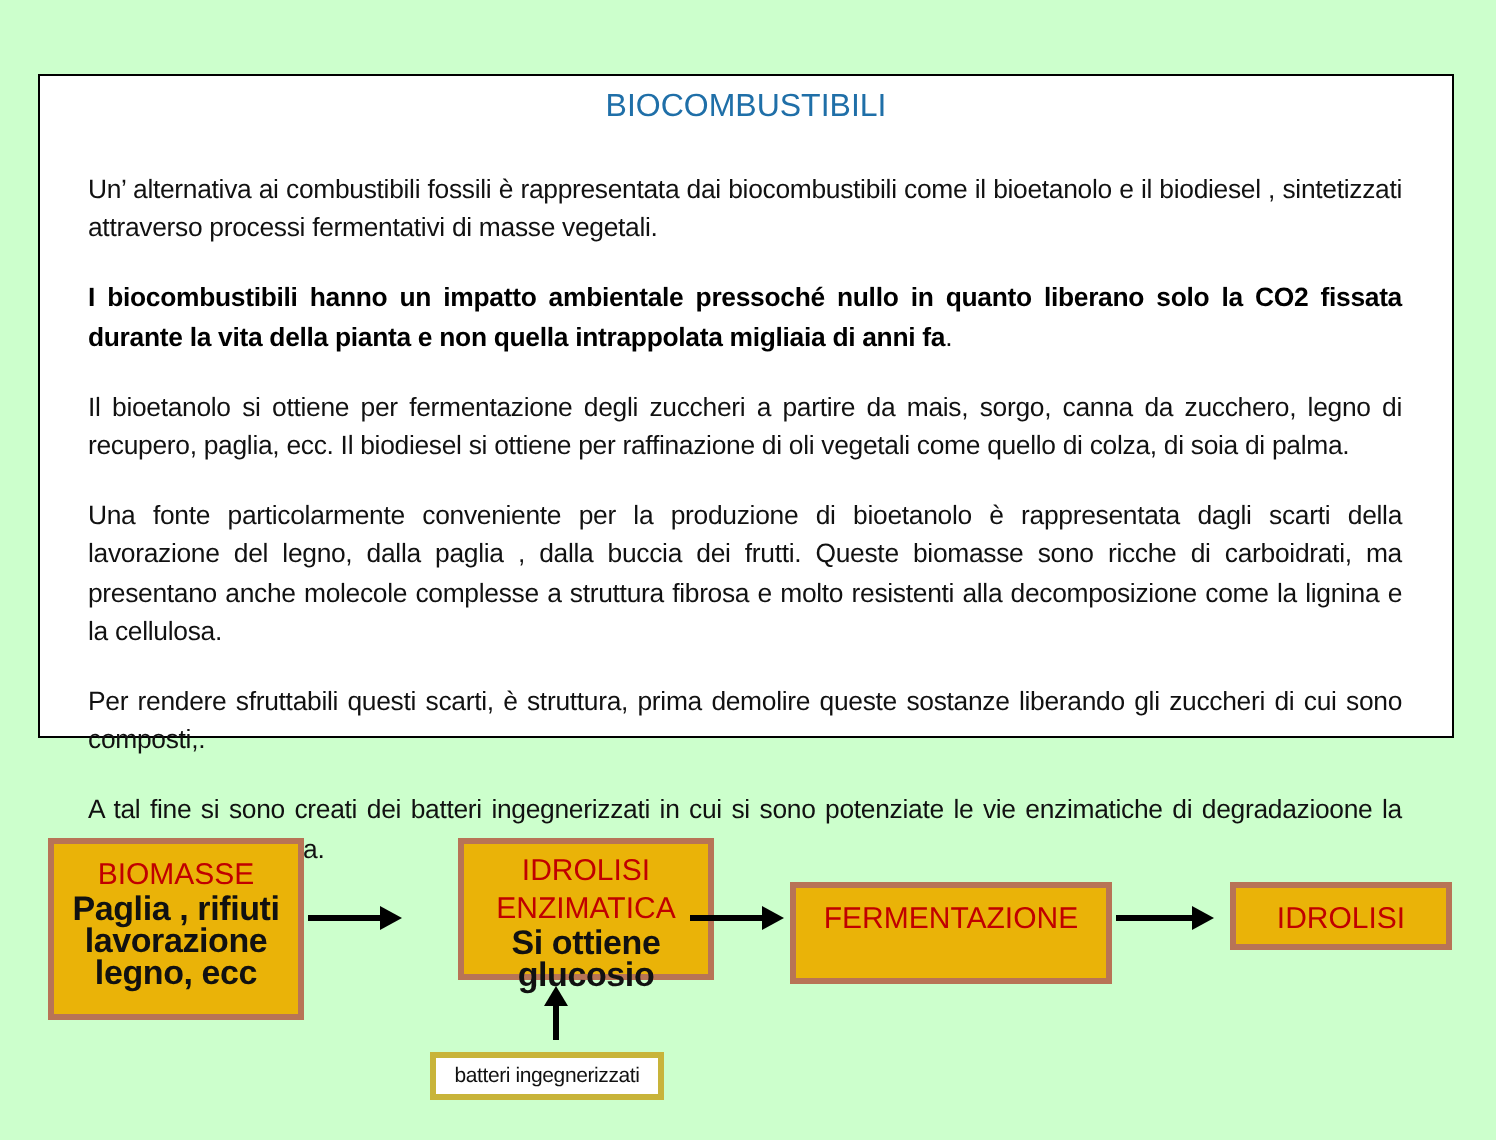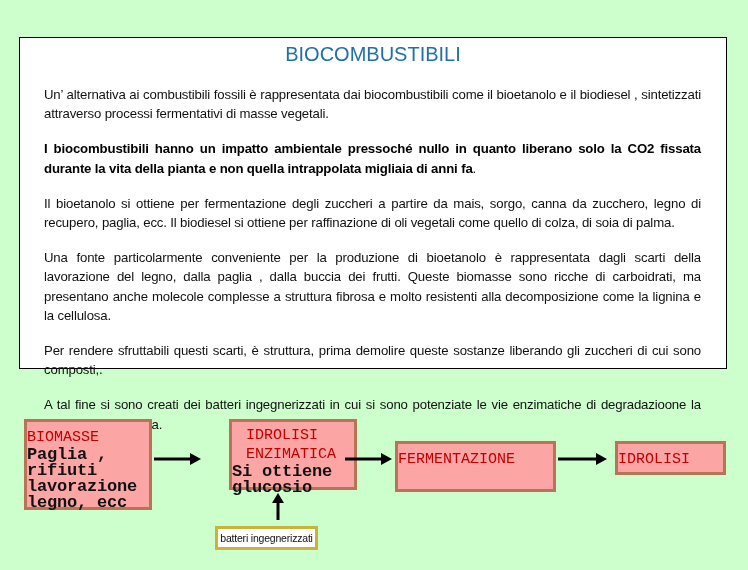--- a/index.html
+++ b/index.html
@@ -24,21 +24,21 @@
       border: 1px solid #000000;
       box-sizing: border-box;
     }
     .main-title {
       position: absolute;
       left: 0;
       right: 0;
       top: 7px;
       text-align: center;
       color: #1F6FA8;
-      font-size: 20px;
+      font-size: 16px;
       line-height: 18px;
     }
     .main-text {
       position: absolute;
       left: 8px;
       right: 9px;
       top: 31px;
       font-size: 13.2px;
       line-height: 19.2px;
       color: #111111;
@@ -47,24 +47,24 @@
     }
     .main-text p {
       margin: 16px;
     }
     .red {
       color: #000000;
       font-weight: bold;
     }
     .flow-box {
       position: absolute;
-      background: #fca5a5;
+      background: #eab308;
       border: 3px solid #B87456;
       box-sizing: border-box;
-      font-family: Liberation Mono, monospace;
+      text-align: center;
     }
     .flow-title {
       color: #C00000;
       font-size: 15px;
       line-height: 19px;
       display: block;
     }
     .flow-sub {
       color: #111111;
       font-size: 17px;
@@ -74,21 +74,21 @@
       letter-spacing: -0.2px;
     }
     .box-biomasse { left: 24px; top: 419px; width: 128px; height: 91px; padding-top: 6px; }
     .box-idrolisi { left: 209px; top: 419px; width: 128px; height: 71px; padding-top: 4px; margin-left: 20px; }
     .box-ferment { left: 395px; top: 441px; width: 161px; height: 51px; padding-top: 6px; }
     .box-etanolo { left: 615px; top: 441px; width: 111px; height: 34px; padding-top: 6px; }
     .box-batteri {
       position: absolute;
       left: 215px;
       top: 526px;
-      width: 103px;
+      width: 117px;
       height: 24px;
       background: #FFFFFF;
       border: 3px solid #C8B43A;
       box-sizing: border-box;
       text-align: center;
       font-size: 10.5px;
       line-height: 18px;
       color: #111111;
       letter-spacing: -0.2px;
     }

